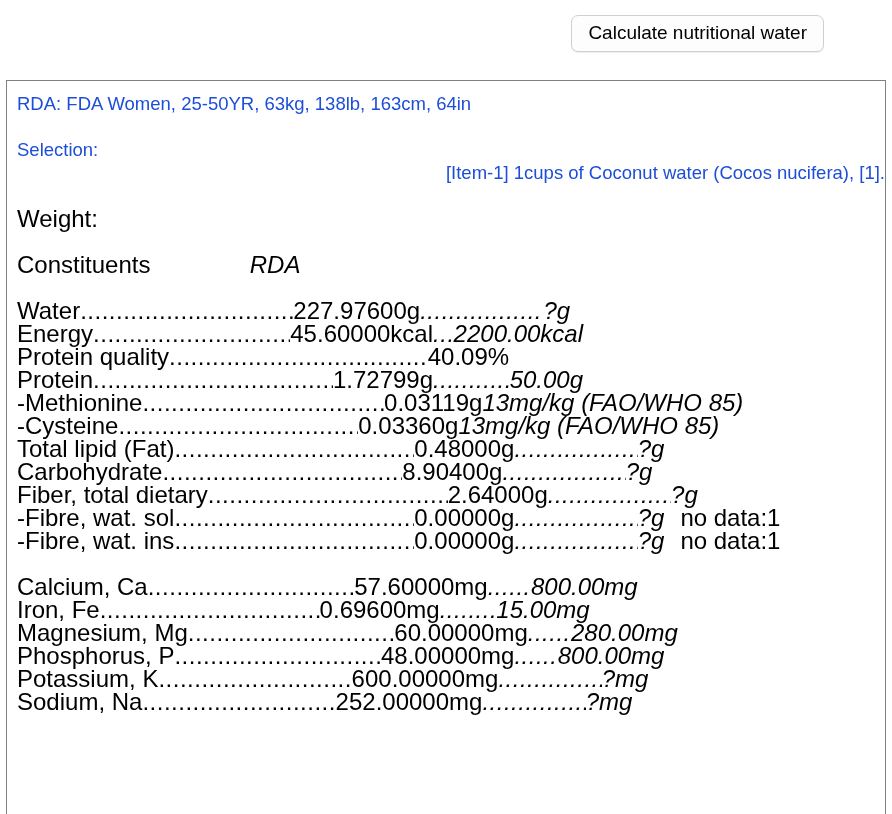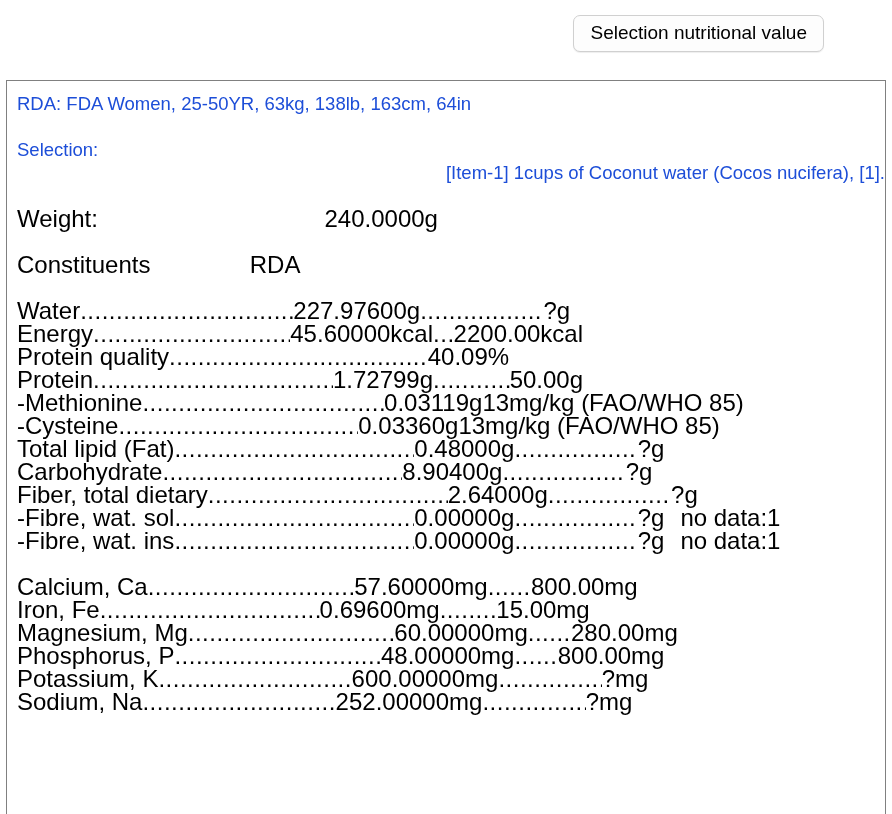--- a/index.html
+++ b/index.html
@@ -87,49 +87,45 @@
     white-space: nowrap;
     letter-spacing: 0.5px;
   }
   
   .col-qty {
     flex: 0 0 auto;
     text-align: right;
     min-width: 0;
   }
   .seg-a { width: 340px; display: flex; align-items: baseline; }
-  .seg-b { width: 150px; display: flex; align-items: baseline; }
+  .seg-b { width: 150px; display: flex; align-items: baseline; font-style: italic; }
   .note { flex: 0 0 auto; padding-left: 16px; }
 </style>
 </head>
 <body>
 
 <div id="toolbar">
-  <button id="calc-button">Selection nutritional value</button>
+  <button id="calc-button">Calculate nutritional water</button>
 </div>
 
 <div id="report-panel">
   <div id="report-body">
 
     <div class="line">RDA: FDA Women, 25-50YR, 63kg, 138lb, 163cm, 64in</div>
 
     <div class="line blank">&nbsp;</div>
 
     <div class="line">Selection:</div>
 
     <div class="line indent">[Item-1] 1cups of Coconut water (Cocos nucifera), [1].</div>
 
     <div class="line blank">&nbsp;</div>
 
     <div class="row">
       <span class="cell-label">Weight:</span>
-      <span class="seg-a">
-        <span class="leader"></span>
-        <span class="col-qty">240.0000g</span>
-      </span>
     </div>
 
     <div class="line blank">&nbsp;</div>
 
     <div class="row">
       <span class="cell-label">Constituents</span>
       <span class="seg-b">
         <span class="leader"></span>
         <span class="col-qty">RDA</span>
       </span>

